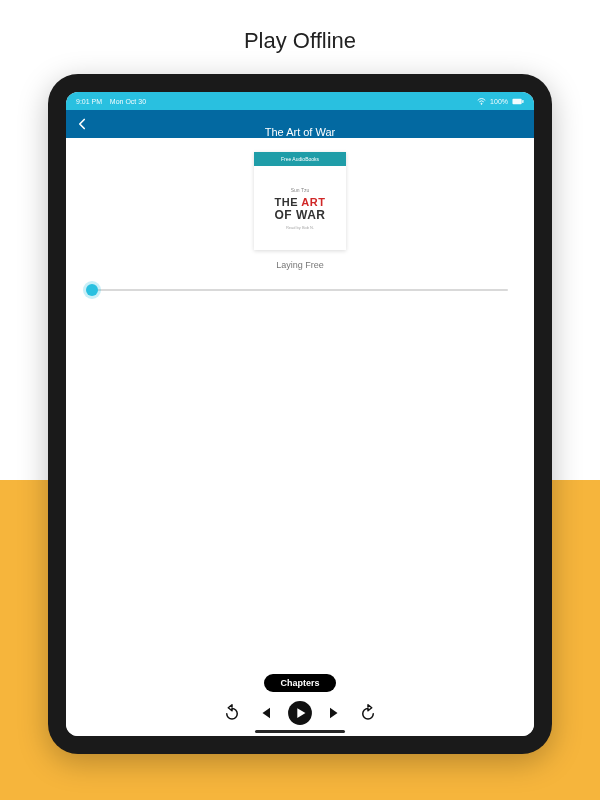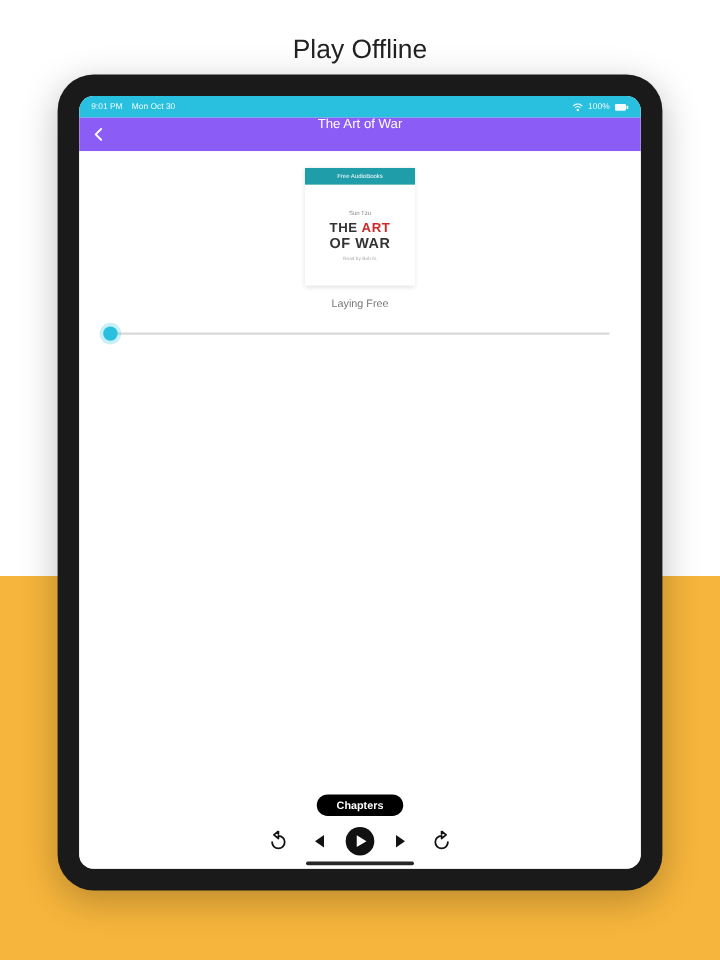--- a/index.html
+++ b/index.html
@@ -19,21 +19,21 @@
       height: 320px;
       background: #f6b53c;
       z-index: 0;
     }
     .promo-title {
       text-align: center;
       font-size: 22px;
       font-weight: 500;
       color: #222;
       margin-top: 28px;
-      margin-bottom: 8px;
+      margin-bottom: 20px;
       position: relative;
       z-index: 2;
     }
     .tablet-frame {
       position: relative;
       z-index: 2;
       margin: 0 auto;
       width: 504px;
       height: 680px;
       background: #1a1a1a;
@@ -58,24 +58,24 @@
       font-size: 8px;
       display: flex;
       align-items: center;
       justify-content: space-between;
       padding: 0 10px;
     }
     .status-left { font-size: 7px; opacity: 0.95; }
     .status-right { font-size: 7px; opacity: 0.95; display: flex; gap: 4px; align-items: center; }
     .app-header {
       height: 28px;
-      background: #8b5cf6;
+      background: #0369a1;
       color: #fff;
       display: flex;
-      align-items: flex-start;
+      align-items: flex-end;
       justify-content: center;
       position: relative;
       font-size: 11px;
       font-weight: 500;
     }
     .back-btn {
       position: absolute;
       left: 10px;
       top: 50%;
       transform: translateY(-50%);

